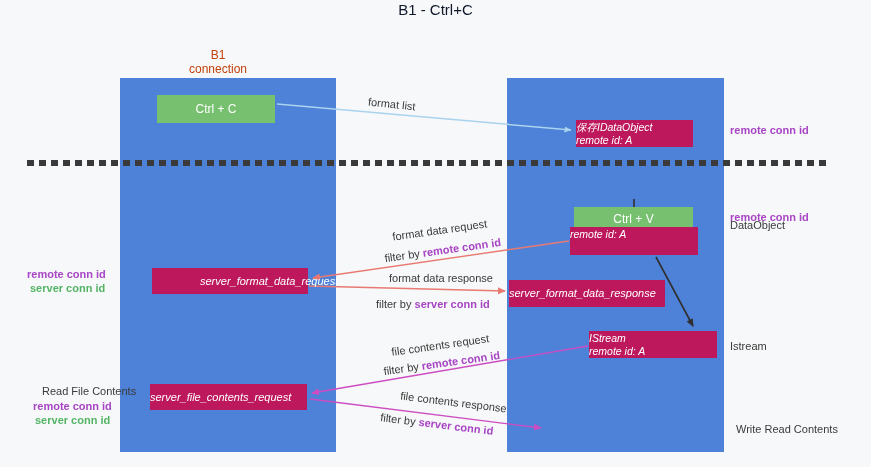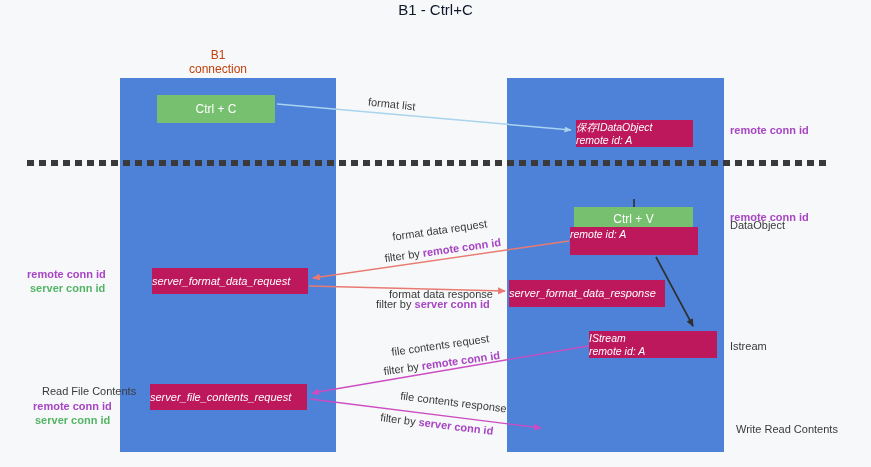--- a/index.html
+++ b/index.html
@@ -94,32 +94,32 @@
     <div>remote id: A</div>
   </div>
   <div class="abs obox two" style="left:570px; top:227px; width:128px; height:28px;">
     <div>remote id: A</div>
   </div>
   <div class="abs obox two" style="left:589px; top:331px; width:128px; height:27px;">
     <div>IStream</div>
     <div>remote id: A</div>
   </div>
 
-  <div class="abs obox" style="left:152px; top:268px; width:156px; height:26px; line-height:26px;">server_format_data_request</div>
+  <div class="abs obox" style="left:152px; top:268px; width:156px; height:26px; line-height:26px;padding-left:48px;">server_format_data_request</div>
   <div class="abs obox" style="left:509px; top:280px; width:156px; height:27px; line-height:27px;">server_format_data_response</div>
   <div class="abs obox" style="left:150px; top:384px; width:157px; height:26px; line-height:26px;">server_file_contents_request</div>
 
   <div class="abs lbl rot-p6 dark" style="left:368px; top:98px;">format list</div>
 
   <div class="abs lbl rot-n8 dark" style="left:392px; top:224px;">format data request</div>
   <div class="abs lbl rot-n8" style="left:384px; top:244px;">
     <span class="dark">filter by </span><span class="purple">remote conn id</span>
   </div>
 
-  <div class="abs lbl dark" style="left:389px; top:288px;">format data response</div>
+  <div class="abs lbl dark" style="left:389px; top:272px;">format data response</div>
   <div class="abs lbl" style="left:376px; top:298px;">
     <span class="dark">filter by </span><span class="purple">server conn id</span>
   </div>
 
   <div class="abs lbl rot-n8 dark" style="left:391px; top:339px;">file contents request</div>
   <div class="abs lbl rot-n8" style="left:383px; top:357px;">
     <span class="dark">filter by </span><span class="purple">remote conn id</span>
   </div>
 
   <div class="abs lbl rot-p7 dark" style="left:400px; top:396px;">file contents response</div>

